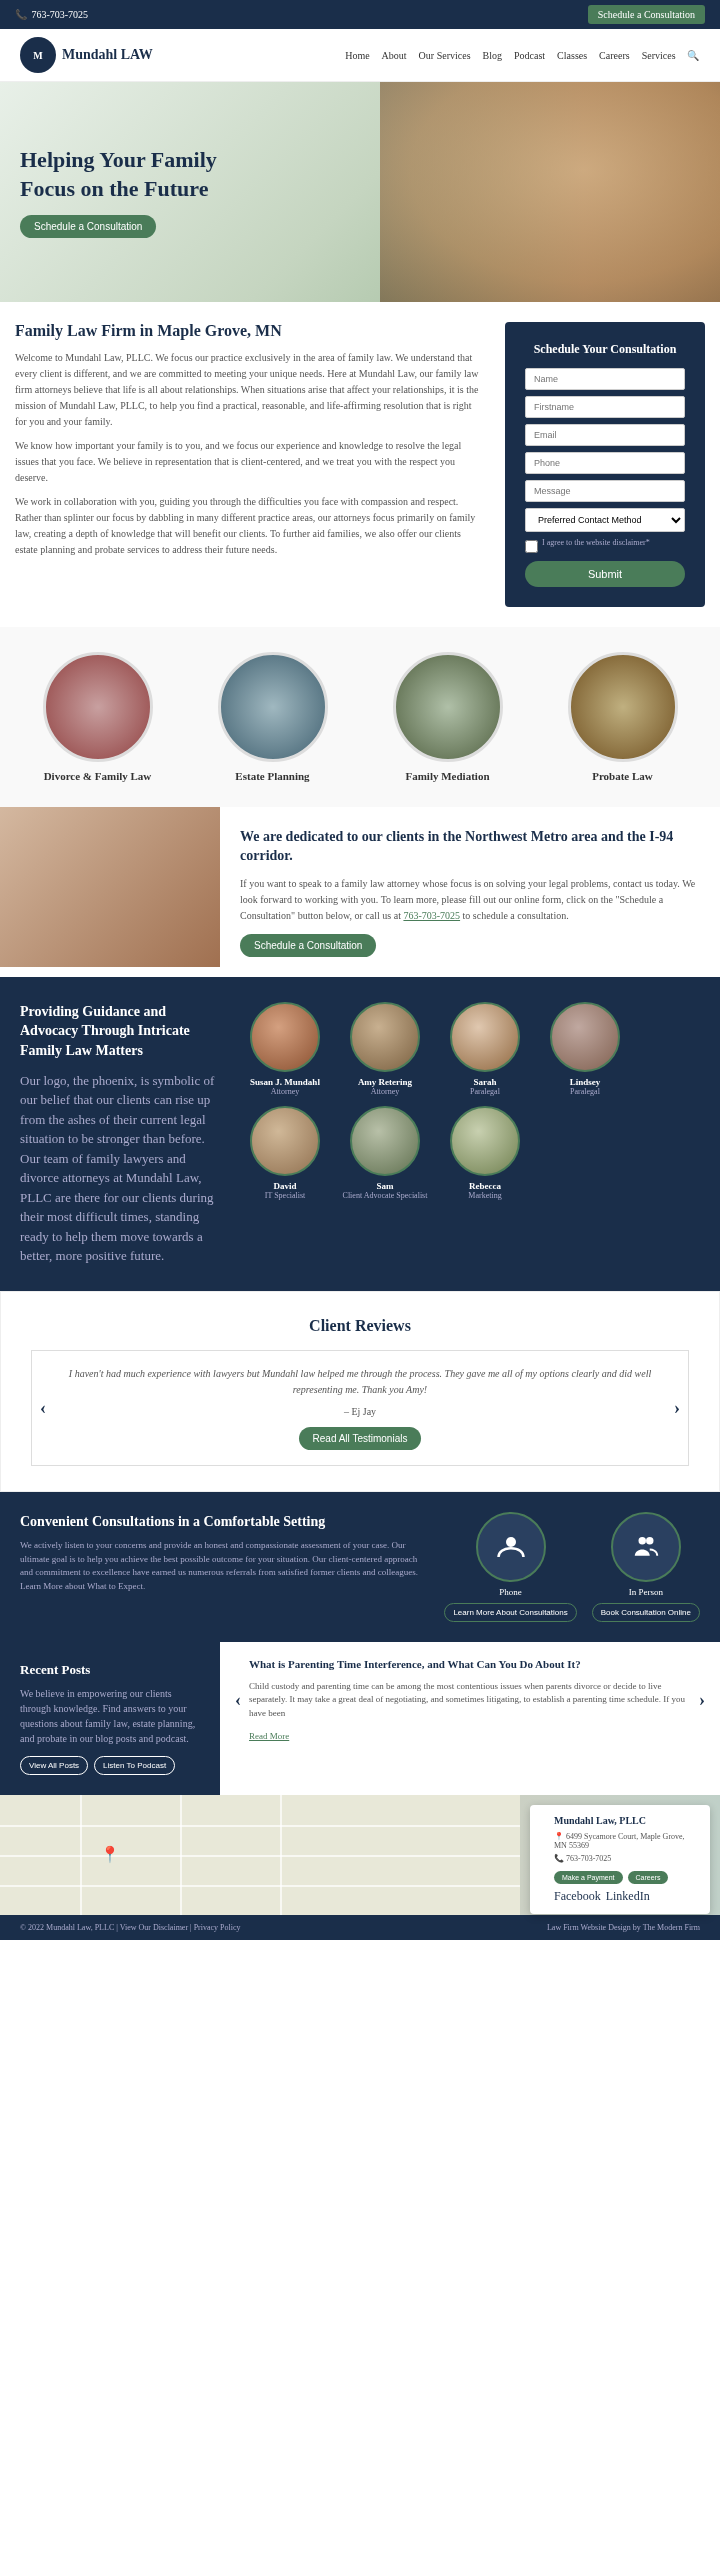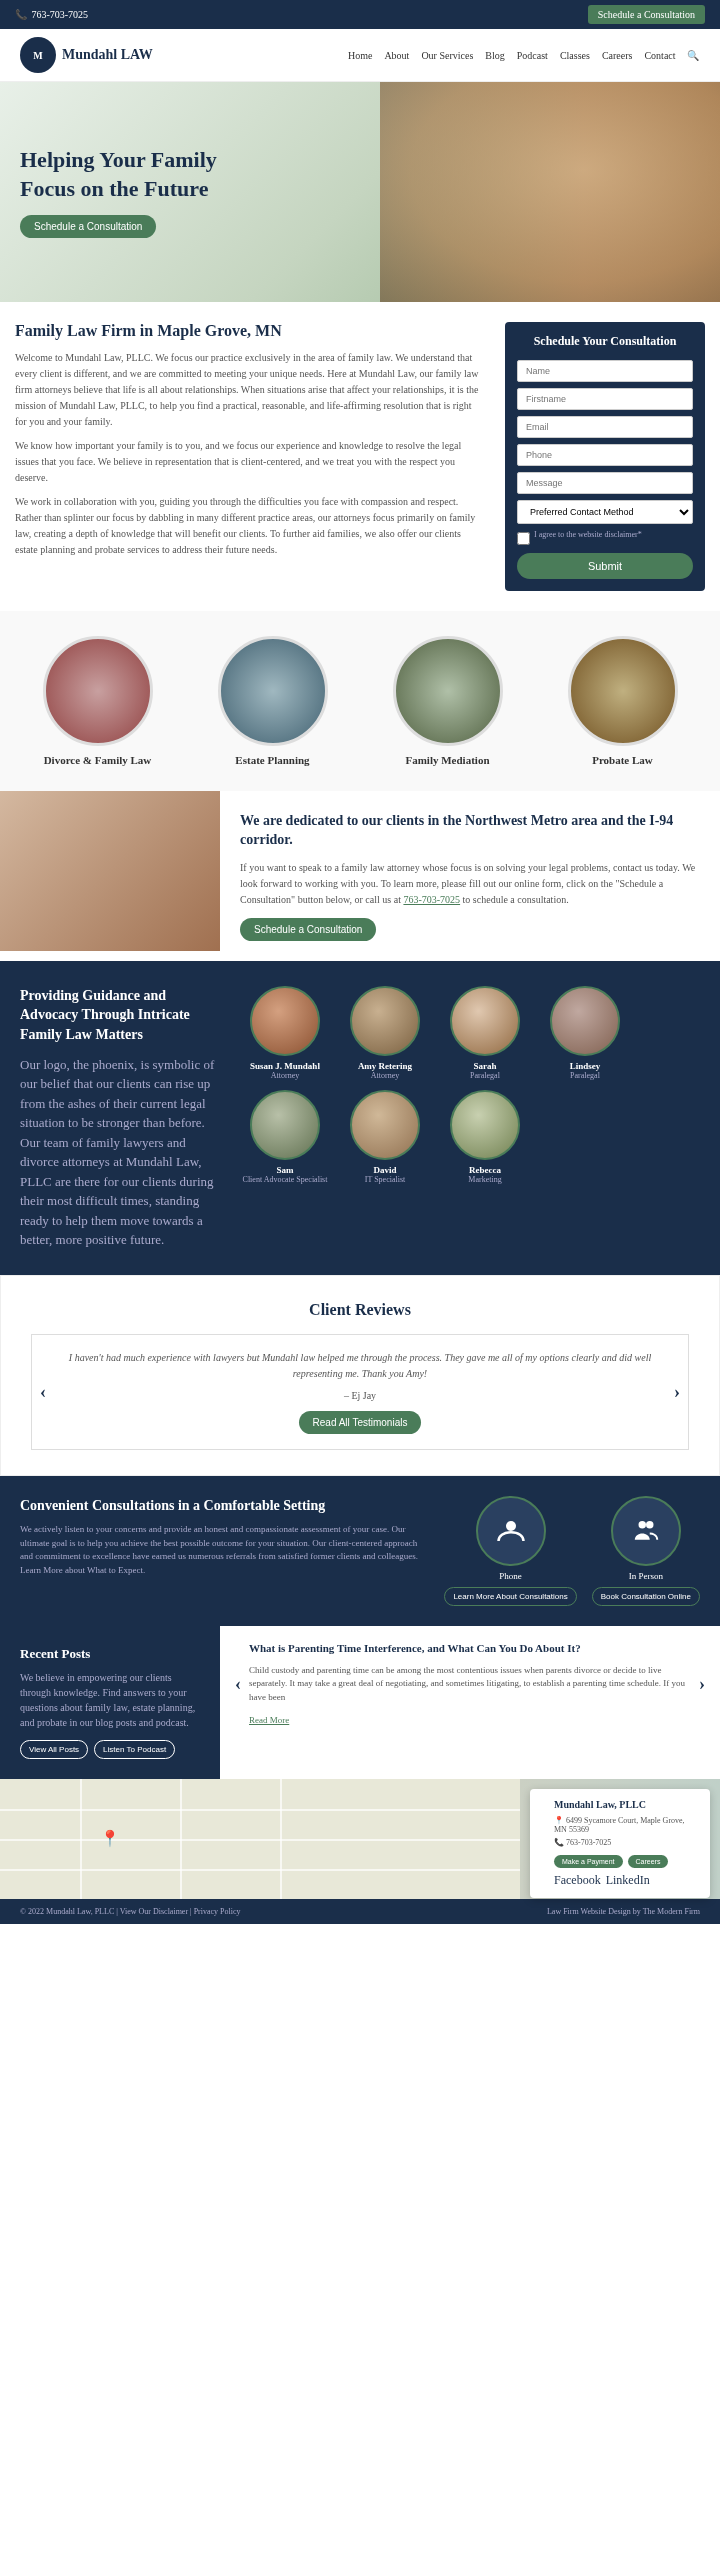--- a/index.html
+++ b/index.html
@@ -25,21 +25,21 @@
     .hero-family { position: absolute; right: 0; top: 0; width: 340px; height: 220px; background: linear-gradient(to left, #c5a882 0%, #d4b896 40%, transparent 100%); }
     .hero-family-img { position: absolute; right: 0; top: 0; width: 340px; height: 220px; background: radial-gradient(ellipse at 60% 40%, #c8a070 0%, #a07040 60%, #604020 100%); opacity: 0.6; }
 
     
     .main-section { display: flex; padding: 20px 15px; gap: 20px; background: #fff; }
     .main-left { flex: 1; }
     .main-left h2 { font-size: 16px; color: #1a2e4a; margin-bottom: 10px; font-weight: bold; }
     .main-left p { font-size: 10px; line-height: 1.6; color: #555; margin-bottom: 8px; }
 
     
-    .form-sidebar { width: 200px; background: #1a2e4a; padding: 12px; border-radius: 4px; flex-shrink: 0; }
+    .form-sidebar { width: 200px; background: #1a2e4a; padding: 20px; border-radius: 4px; flex-shrink: 0; }
     .form-sidebar h3 { color: #fff; font-size: 12px; text-align: center; margin-bottom: 10px; line-height: 1.3; }
     .form-input { width: 100%; background: #fff; border: 1px solid #ccc; padding: 5px 8px; margin-bottom: 6px; font-size: 9px; border-radius: 2px; }
     .form-select { width: 100%; background: #fff; border: 1px solid #ccc; padding: 5px 8px; margin-bottom: 6px; font-size: 9px; border-radius: 2px; }
     .form-disclaimer { color: #aac; font-size: 8px; margin-bottom: 8px; display: flex; align-items: flex-start; gap: 4px; }
     .form-disclaimer input { margin-top: 2px; }
     .submit-btn { width: 100%; background: #4a7c59; color: #fff; border: none; padding: 7px; border-radius: 20px; font-size: 11px; cursor: pointer; }
 
     
     .services-section { padding: 15px 10px; background: #f9f9f9; }
     .services-grid { display: flex; justify-content: space-around; align-items: flex-start; padding: 10px 0; }
@@ -158,21 +158,21 @@
     <span>Mundahl LAW</span>
   </div>
   <div class="nav-links">
     <span>Home</span>
     <span>About</span>
     <span>Our Services</span>
     <span>Blog</span>
     <span>Podcast</span>
     <span>Classes</span>
     <span>Careers</span>
-    <span>Contact</span>
+    <span>Services</span>
     <span>🔍</span>
   </div>
 </nav>
 
 <div class="hero">
   <div class="hero-content">
     <h1>Helping Your Family Focus on the Future</h1>
     <button class="hero-btn">Schedule a Consultation</button>
   </div>
   <div class="hero-family">
@@ -261,29 +261,29 @@
         <div class="team-role">Paralegal</div>
       </div>
 
       <div class="team-member">
         <div class="team-avatar avatar-4"></div>
         <div class="team-name">Lindsey</div>
         <div class="team-role">Paralegal</div>
       </div>
 
       <div class="team-member">
+        <div class="team-avatar avatar-6"></div>
+        <div class="team-name">David</div>
+        <div class="team-role">IT Specialist</div>
+      </div>
+
+      <div class="team-member">
         <div class="team-avatar avatar-5"></div>
         <div class="team-name">Sam</div>
         <div class="team-role">Client Advocate Specialist</div>
-      </div>
-
-      <div class="team-member">
-        <div class="team-avatar avatar-6"></div>
-        <div class="team-name">David</div>
-        <div class="team-role">IT Specialist</div>
       </div>
 
       <div class="team-member">
         <div class="team-avatar avatar-7"></div>
         <div class="team-name">Rebecca</div>
         <div class="team-role">Marketing</div>
       </div>
 
     </div>
   </div>

